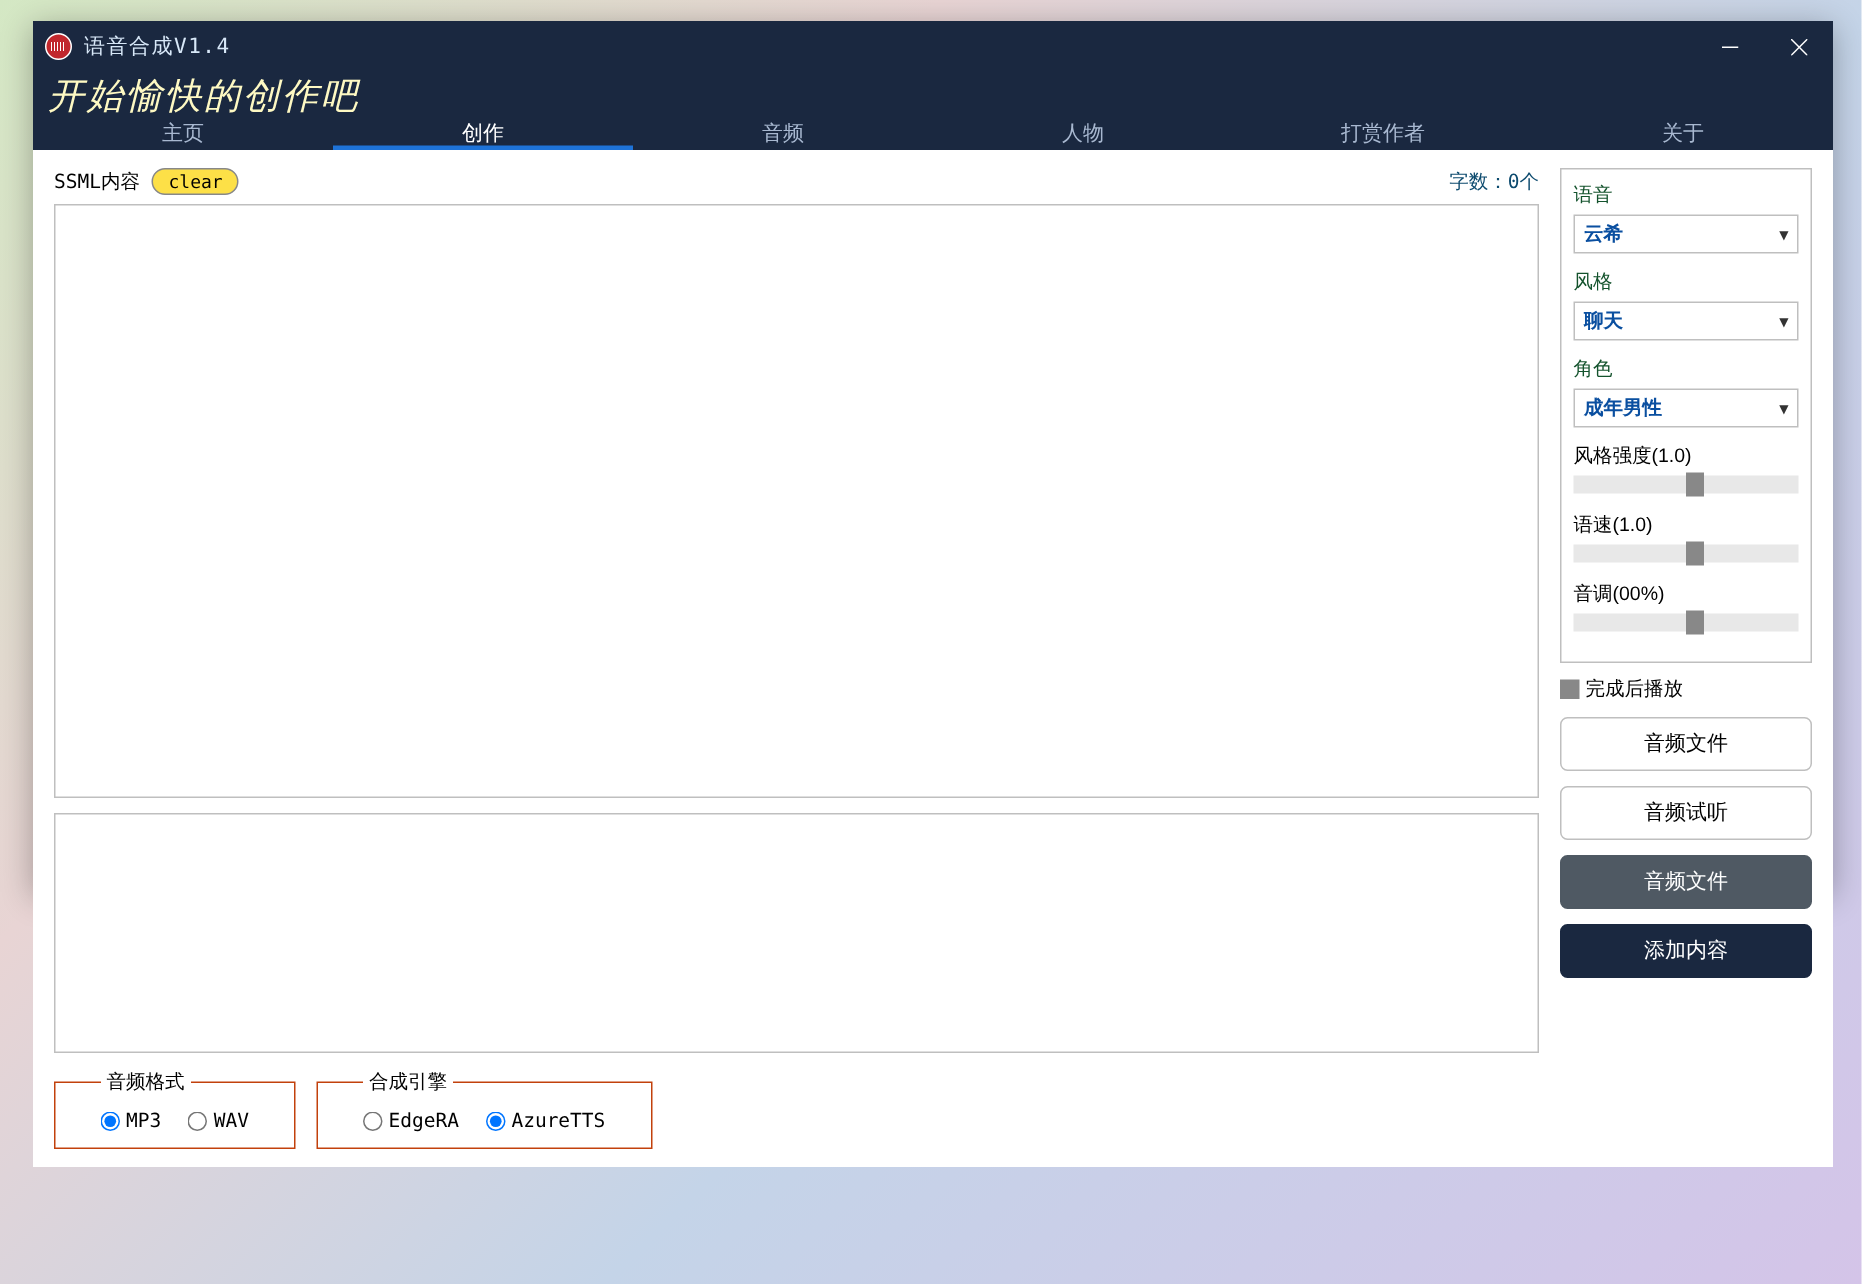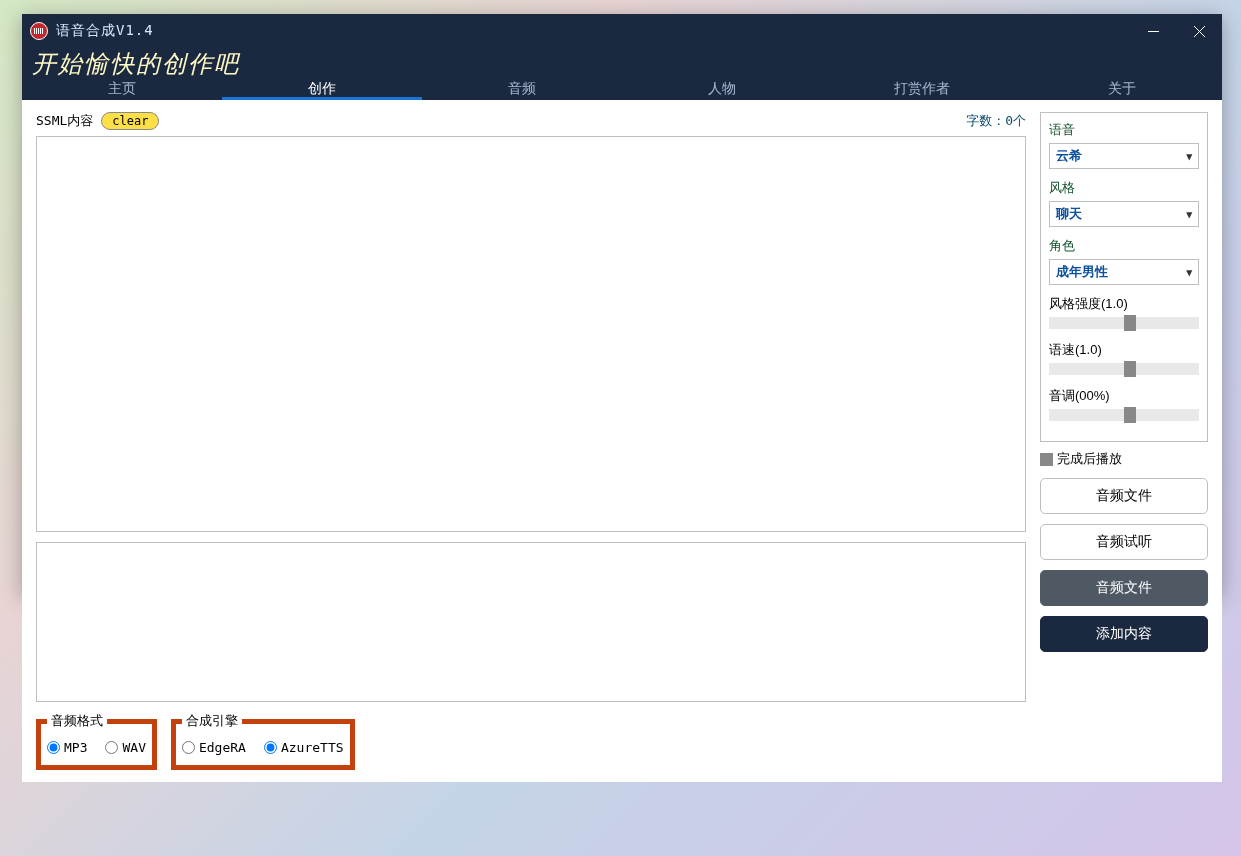--- a/index.html
+++ b/index.html
@@ -131,22 +131,22 @@
   padding: 4px;
   overflow-y: scroll;
 }
 .ssml-area { height: 396px; margin-bottom: 10px; }
 .output-area { height: 160px; margin-bottom: 10px; }
 .bottom-groups {
   display: flex;
   gap: 14px;
 }
 fieldset {
-  border: 5px solid #c2410c;
-  padding: 10px 6px;
+  border: 1px solid #c2410c;
+  padding: 10px 30px;
   font-family: "SimSun", monospace;
 }
 fieldset legend { padding: 0 4px; font-size: 13px; }
 .radio-row { display: flex; gap: 18px; align-items: center; }
 .radio-row label { display: flex; align-items: center; gap: 4px; font-size: 13px; }
 .right-col {
   width: 168px;
   display: flex;
   flex-direction: column;
 }

